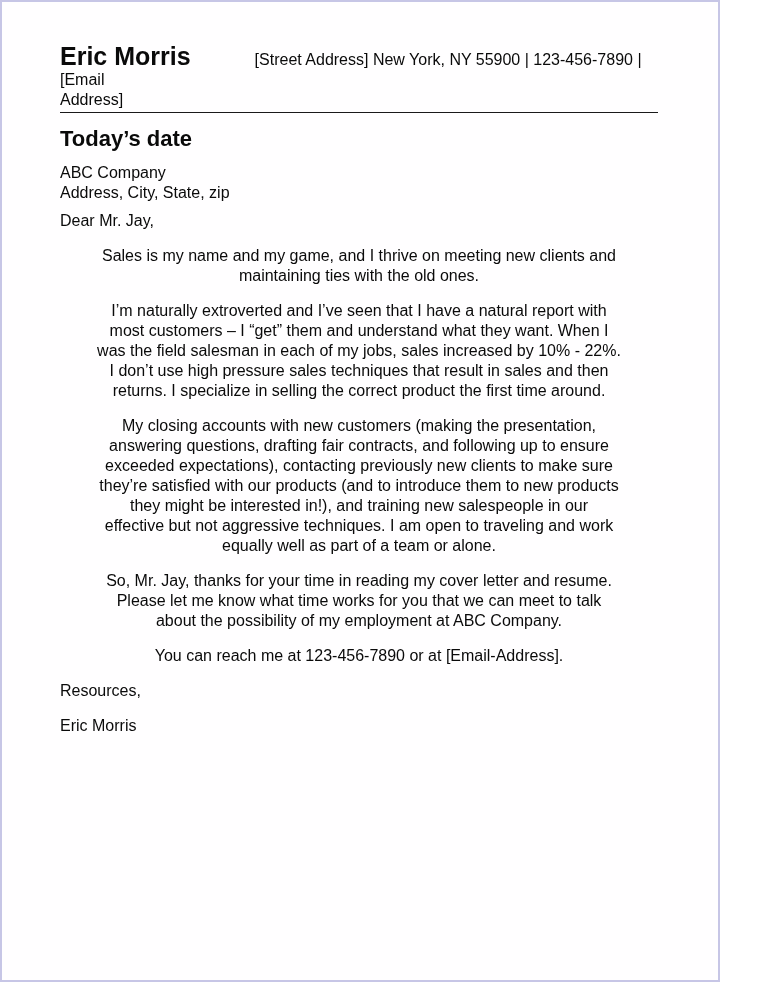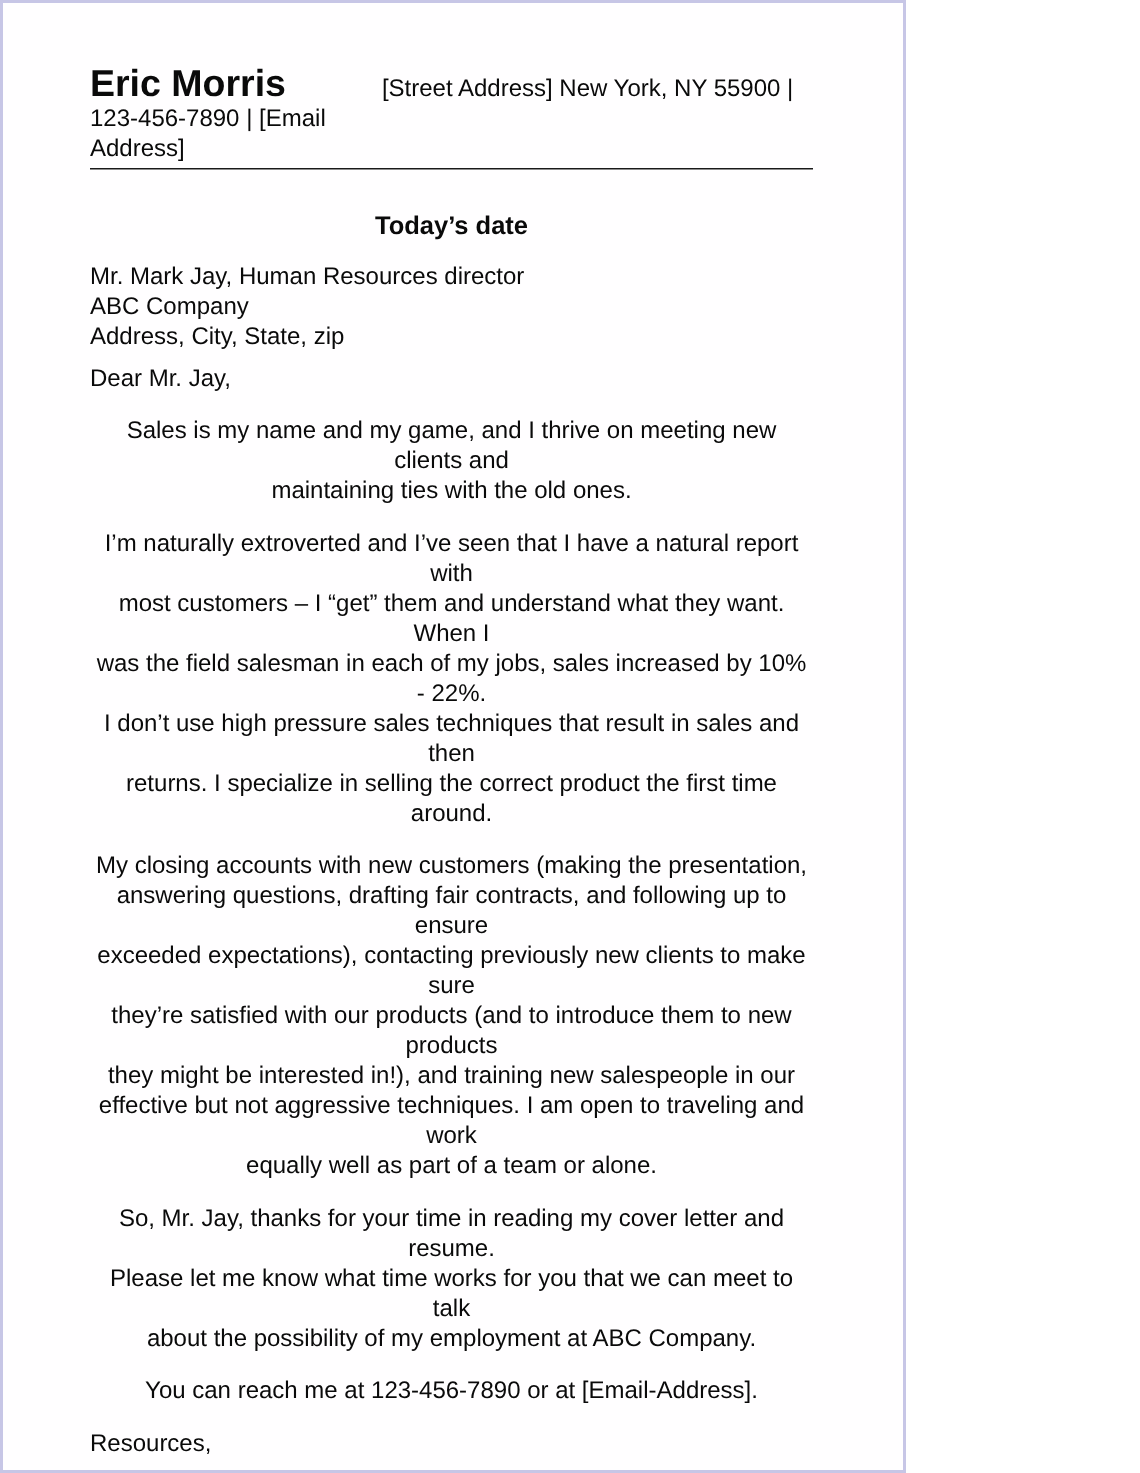--- a/index.html
+++ b/index.html
@@ -2,21 +2,21 @@
 <html><head>
 <meta charset="utf-8">
 <style>
   html, body {
     margin: 0;
     padding: 0;
     background: #ffffff;
   }
   .page {
     position: relative;
-    width: 604px;
+    width: 720px;
     height: 982px;
     box-sizing: border-box;
     border: 2px solid #c7c6e6;
     background: #fffeff;
     font-family: "Liberation Sans", "DejaVu Sans", sans-serif;
     color: #0a0a0a;
     overflow: hidden;
   }
   .content {
     padding: 40px 60px 0 58px;
@@ -37,24 +37,24 @@
     line-height: 28px;
     letter-spacing: 0px;
   }
   .sender-contact {
     padding-left: 64px;
     font-size: 16px;
   }
 
   
   .date-line {
-    margin: 28px 0 0 0;
-    text-align: center;
+    margin: 16px 0 0 0;
+    text-align: left;
     font-weight: bold;
-    font-size: 17px;
+    font-size: 22px;
     line-height: 20px;
   }
 
   
   .recipient {
     margin: 14px 0 0 0;
     font-size: 16px;
     line-height: 20px;
   }
 
@@ -87,21 +87,20 @@
 
 <div class="page">
   <div class="content">
 
     <div class="header"><span class="sender-name">Eric Morris</span><span class="sender-contact">[Street Address] New York, NY 55900 | 123-456-7890 | [Email
 Address]</span></div>
 
     <p class="date-line">Today’s date</p>
 
     <div class="recipient">
-      <div>Mr. Mark Jay, Human Resources director</div>
       <div>ABC Company</div>
       <div>Address, City, State, zip</div>
     </div>
 
     <p class="salutation">Dear Mr. Jay,</p>
 
     <p class="body-par pre">Sales is my name and my game, and I thrive on meeting new clients and
 maintaining ties with the old ones.</p>
 
     <p class="body-par pre">I’m naturally extroverted and I’ve seen that I have a natural report with

